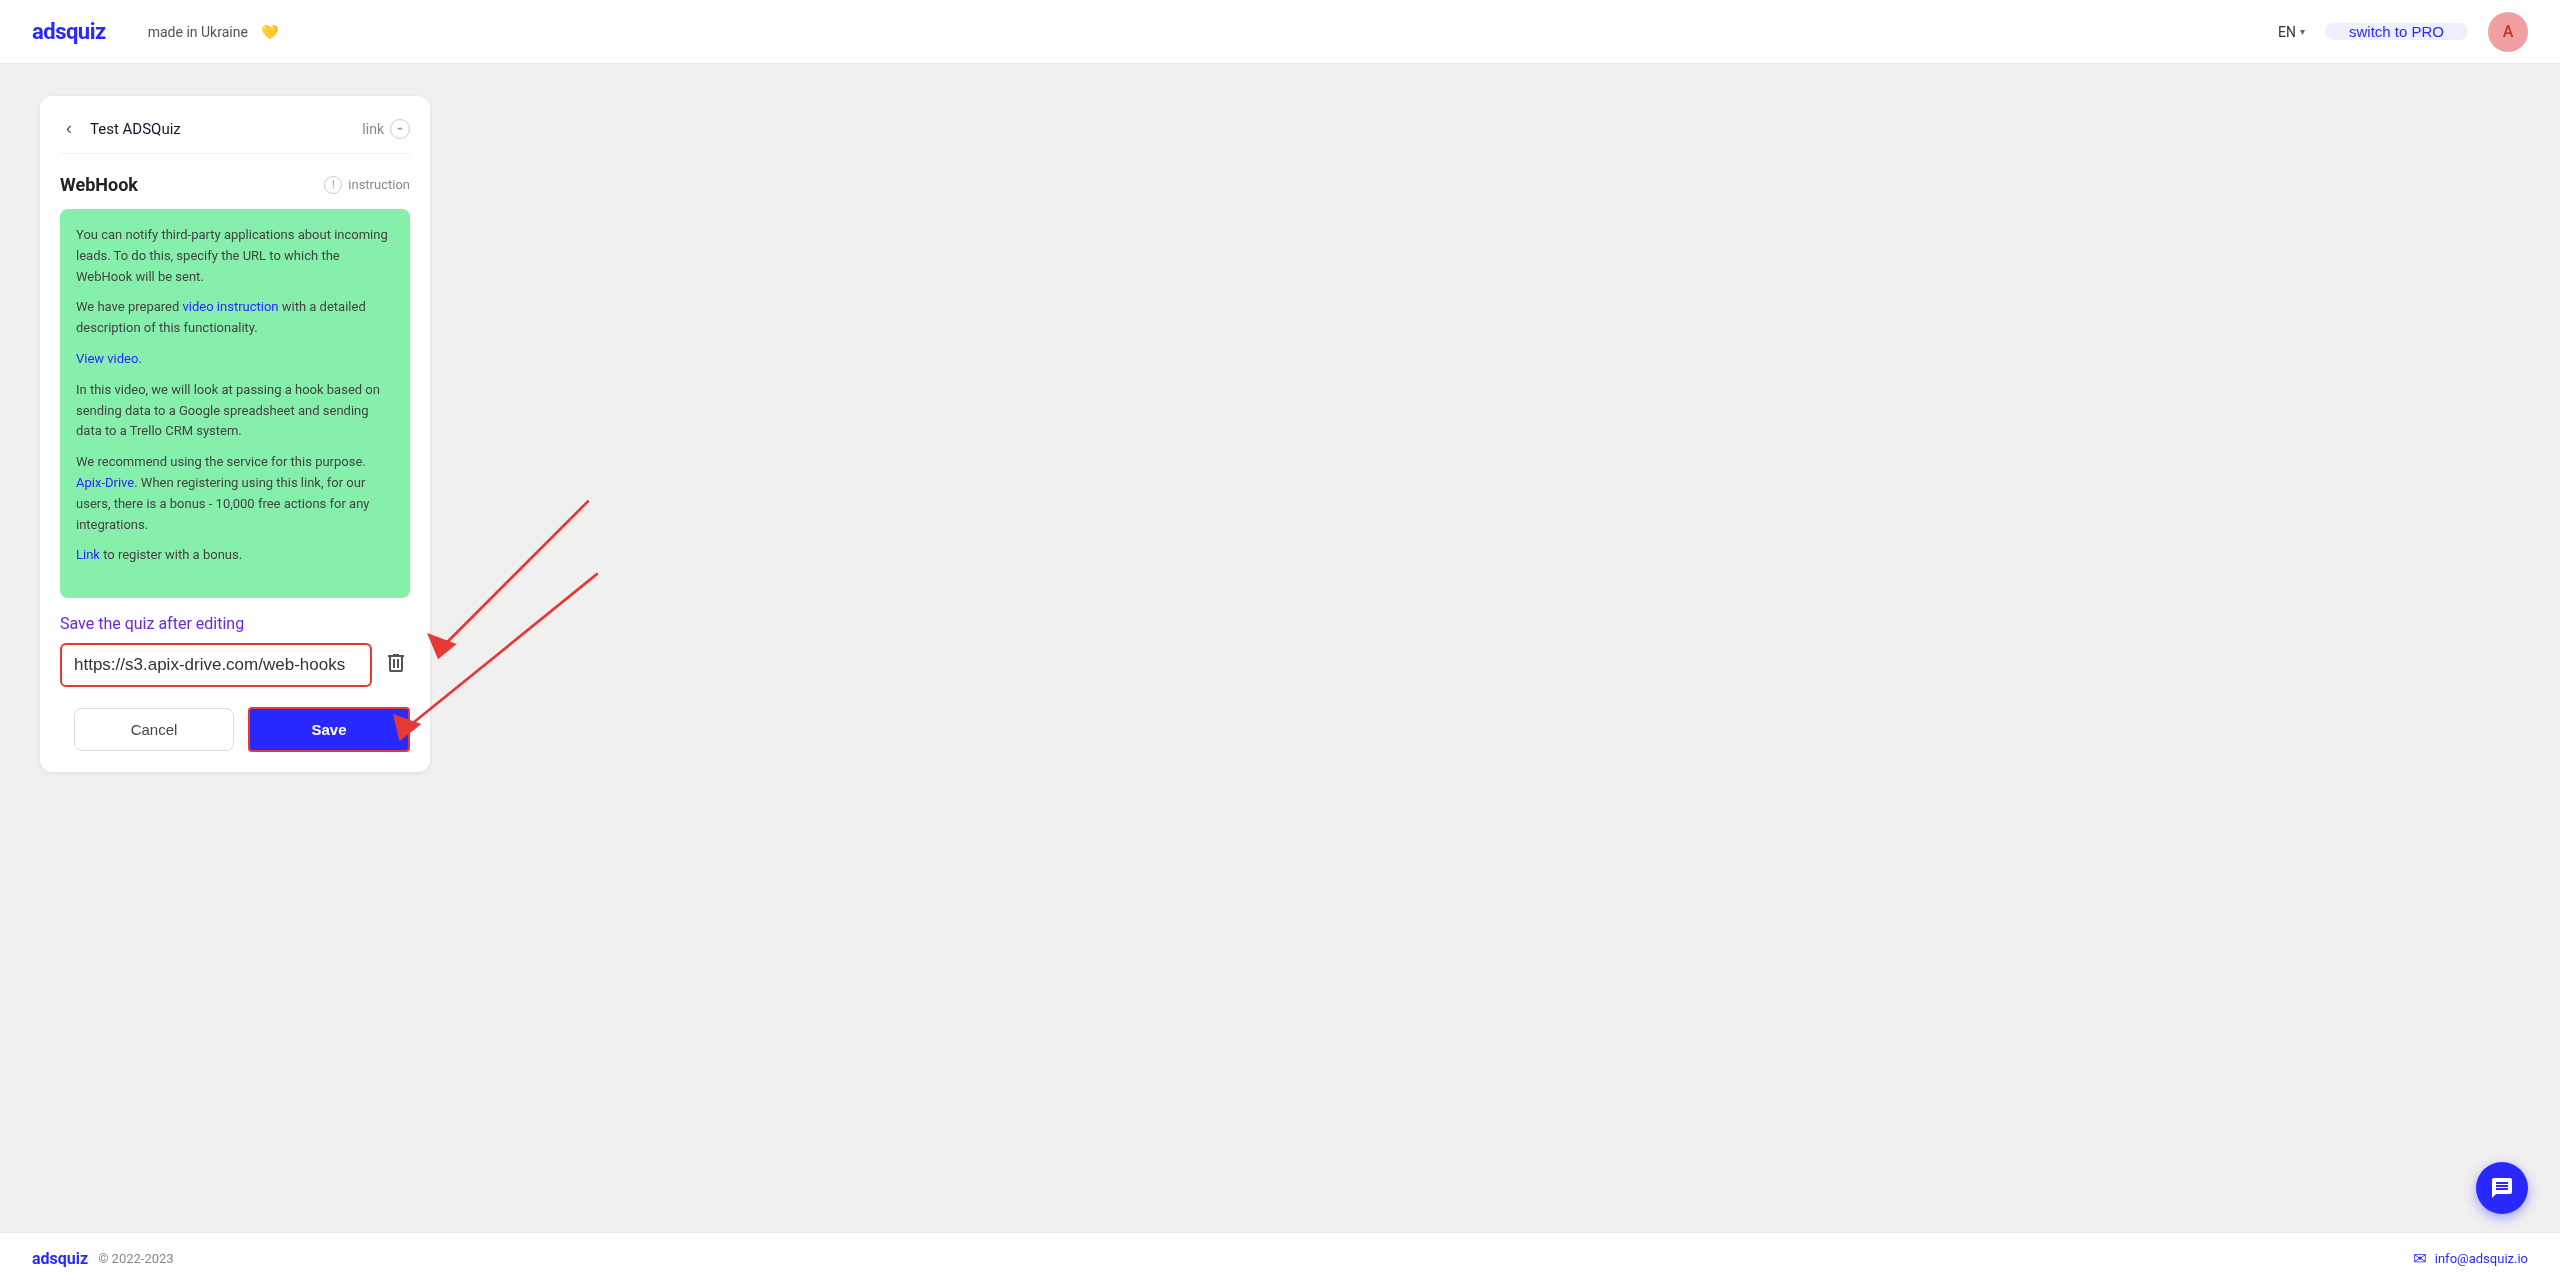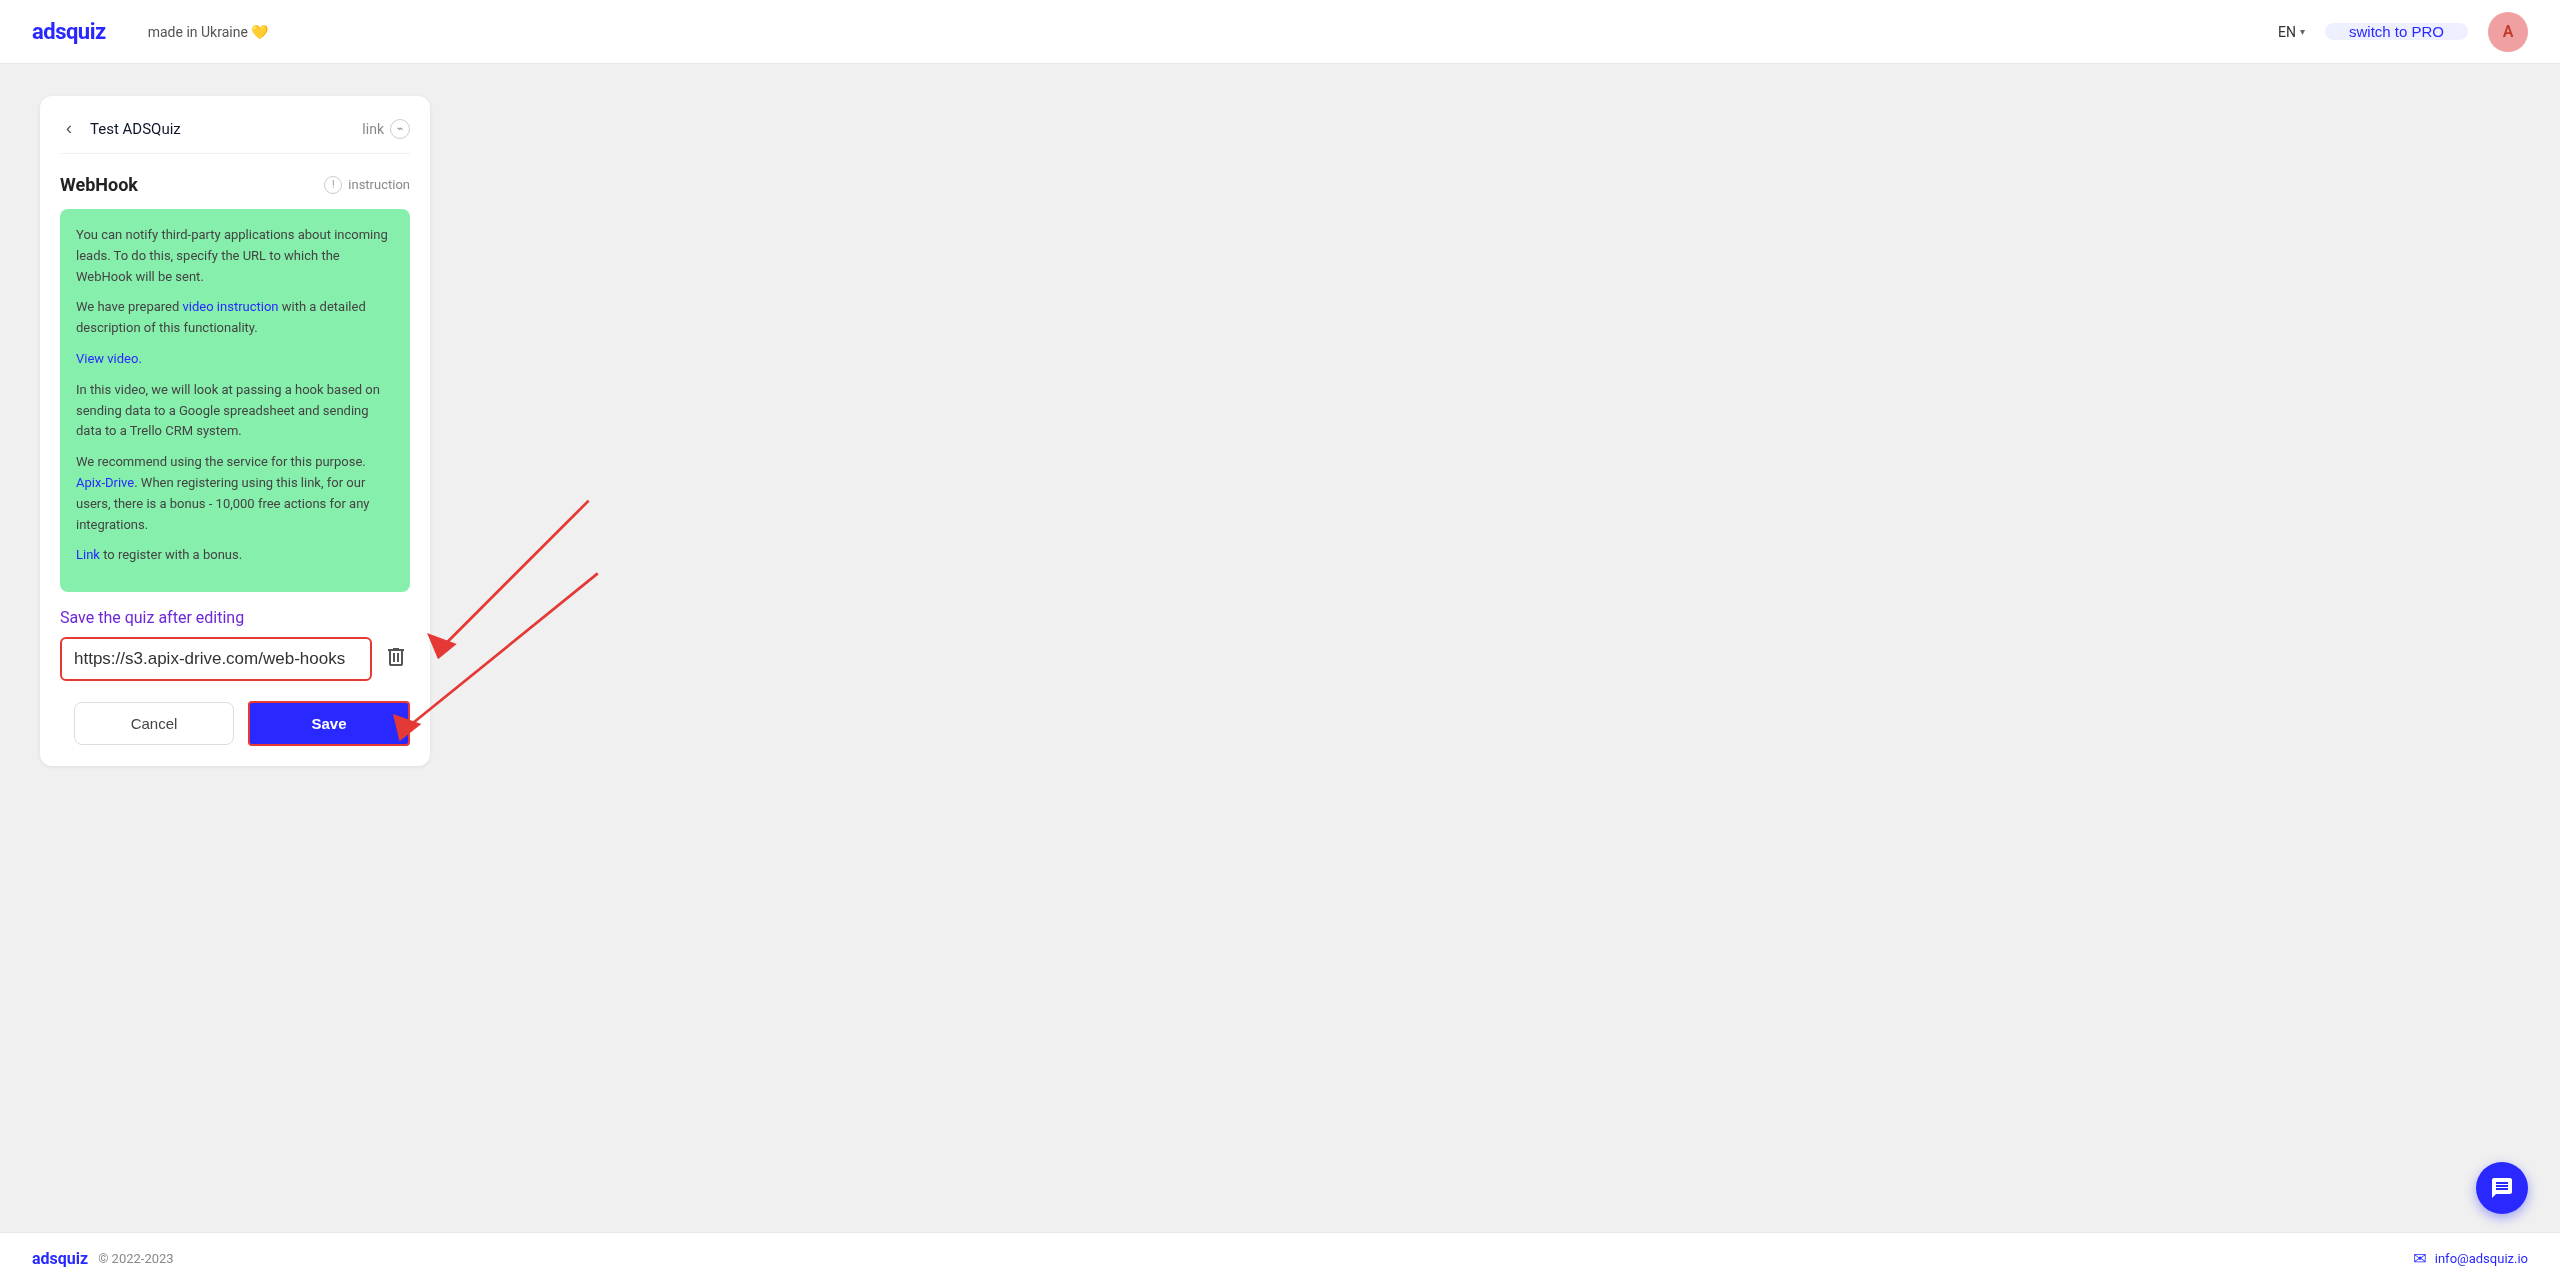--- a/index.html
+++ b/index.html
@@ -32,21 +32,21 @@
       font-size: 22px;
       font-weight: 700;
       color: #2929ff;
       letter-spacing: -0.5px;
     }
     .made-in {
       font-size: 14px;
       color: #555;
       display: flex;
       align-items: center;
-      gap: 4px;
+      gap: 14px;
       padding-left: 30px;
     }
     .heart { color: #f5a623; }
     .header-right {
       display: flex;
       align-items: center;
       gap: 20px;
     }
     .lang-selector {
       display: flex;
@@ -183,21 +183,21 @@
     .info-box {
       background: #86efac;
       border-radius: 8px;
       padding: 16px;
       margin-bottom: 16px;
       font-size: 13px;
       color: #444;
       line-height: 1.6;
     }
     .info-box p { margin-bottom: 10px; }
-    .info-box p:last-child { margin-bottom: 10px; }
+    .info-box p:last-child { margin-bottom: 16px; }
     .info-box a { color: #2929ff; text-decoration: none; }
     .view-video-link {
       color: #2929ff;
       font-size: 13px;
       display: block;
       margin-bottom: 10px;
       text-decoration: none;
     }
 
     

